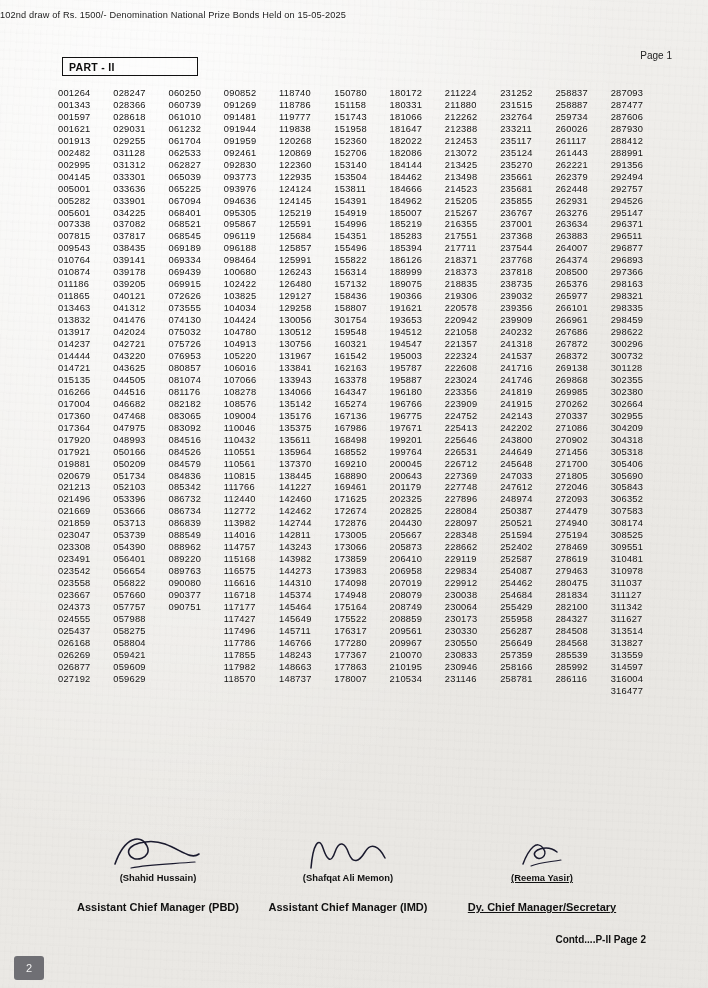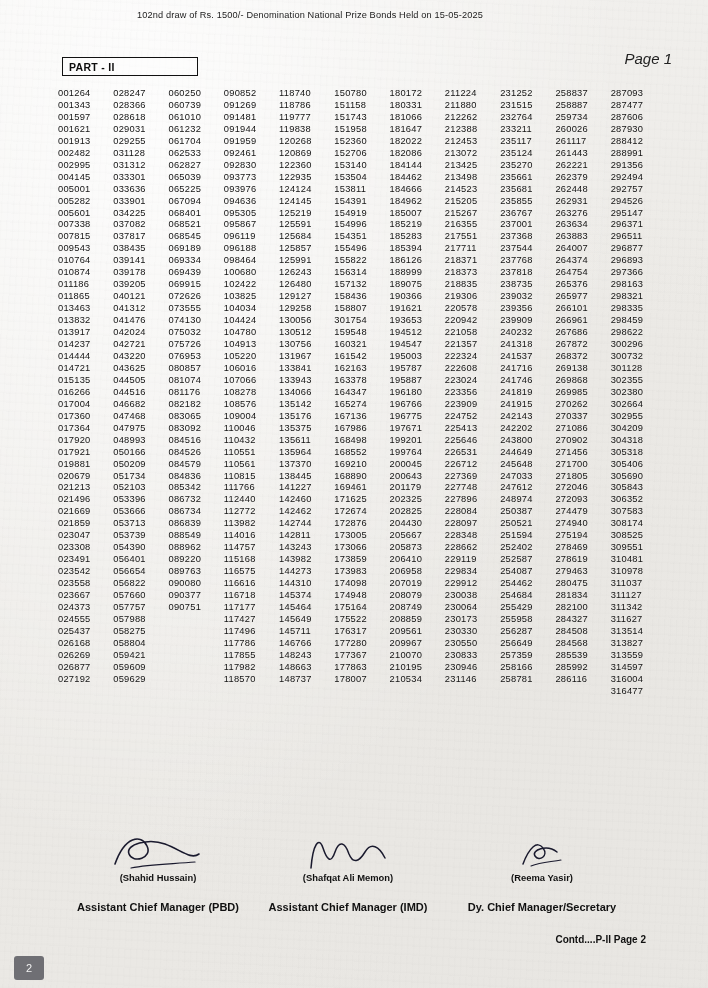--- a/index.html
+++ b/index.html
@@ -31,39 +31,38 @@
     background:
       repeating-linear-gradient(93deg, rgba(0,0,0,0.012) 0px, rgba(0,0,0,0) 2px, rgba(0,0,0,0) 6px),
       repeating-linear-gradient(3deg, rgba(0,0,0,0.01) 0px, rgba(0,0,0,0) 3px, rgba(0,0,0,0) 9px);
     pointer-events: none;
   }
   .header {
     position: absolute;
     top: 10px;
     left: 0;
     width: 620px;
-    text-align: center;
+    text-align: left;
   }
   .header .line1 {
     font-size: 9.2px;
     letter-spacing: 0.15px;
     color: #1b1b1b;
   }
   .header .line2 {
     font-size: 9.2px;
     margin-top: 4px;
     letter-spacing: 0.15px;
     color: #1b1b1b;
   }
   .page-label {
     position: absolute;
     right: 36px;
     top: 50px;
-    font-size: 15px;
-    font-style: italic;
+    font-size: 10px;
     color: #222;
   }
   .part-box {
     position: absolute;
     left: 62px;
     top: 57px;
     width: 134px;
     height: 17px;
     border: 1.6px solid #111;
     background: rgba(255,255,255,0.35);
@@ -103,21 +102,21 @@
     width: 708px;
     height: 100px;
   }
   .sig {
     position: absolute;
     text-align: center;
     width: 220px;
   }
   .sig.one { left: 48px; }
   .sig.two { left: 238px; }
-  .sig.three { left: 432px; }
+  .sig.three { left: 432px; text-decoration: underline; }
   .sig .mark {
     height: 42px;
     position: relative;
   }
   .sig .mark svg {
     position: absolute;
     left: 50%;
     top: 0;
     transform: translateX(-50%);
   }
@@ -646,21 +645,21 @@
         <div class="num">261443</div>
         <div class="num">262221</div>
         <div class="num">262379</div>
         <div class="num">262448</div>
         <div class="num">262931</div>
         <div class="num">263276</div>
         <div class="num">263634</div>
         <div class="num">263883</div>
         <div class="num">264007</div>
         <div class="num">264374</div>
-        <div class="num">264754</div>
+        <div class="num">208500</div>
         <div class="num">265376</div>
         <div class="num">265977</div>
         <div class="num">266101</div>
         <div class="num">266961</div>
         <div class="num">267686</div>
         <div class="num">267872</div>
         <div class="num">268372</div>
         <div class="num">269138</div>
         <div class="num">269868</div>
         <div class="num">269985</div>

